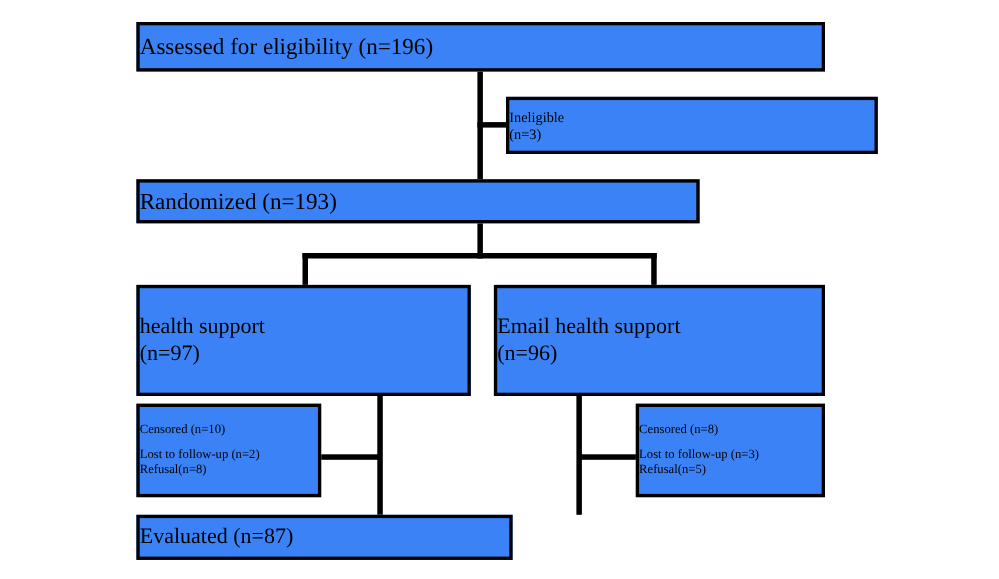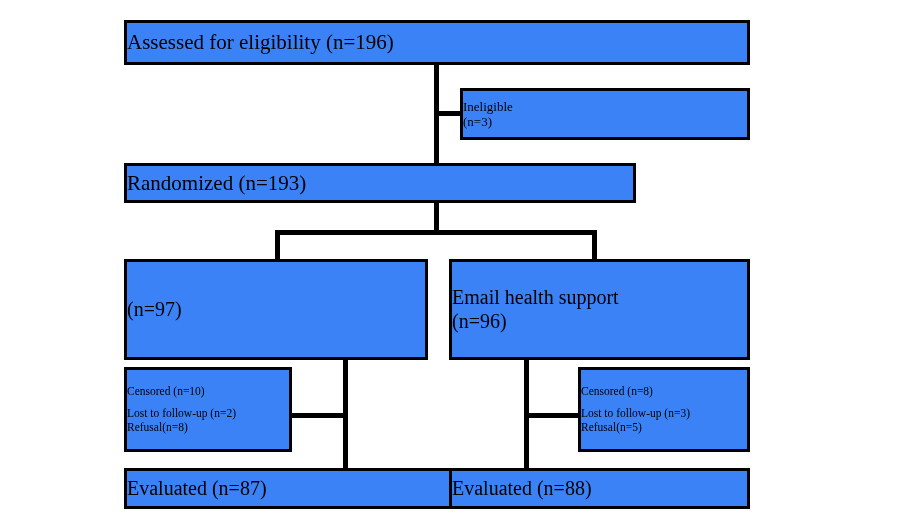--- a/index.html
+++ b/index.html
@@ -44,21 +44,21 @@
 
   
   .conn {
     position: absolute;
     background: #000000;
     z-index: 1;
   }
 
   
   #node-assessed   { left: 124px; top: 20px;  width: 626px; height: 45px; }
-  #node-ineligible { left: 460px; top: 88px;  width: 290px; height: 52px; }
+  #node-ineligible { left: 460px; top: 88px;  width: 338px; height: 52px; }
   #node-randomized { left: 124px; top: 163px; width: 512px; height: 40px; }
   #node-arm-web    { left: 124px; top: 259px; width: 304px; height: 101px; }
   #node-arm-email  { left: 449px; top: 259px; width: 301px; height: 101px; }
   #node-cens-left  { left: 124px; top: 367px; width: 168px; height: 85px; }
   #node-cens-right { left: 578px; top: 367px; width: 172px; height: 85px; }
   #node-eval-left  { left: 124px; top: 468px; width: 342px; height: 41px; }
   #node-eval-right { left: 449px; top: 468px; width: 301px; height: 41px; }
 
   
   
@@ -100,20 +100,21 @@
   <div class="node t-sm" id="node-ineligible">
     <span class="line">Ineligible</span>
     <span class="line">(n=3)</span>
   </div>
 
   <div class="node t-lg" id="node-randomized">
     <span class="line">Randomized (n=193)</span>
   </div>
 
   <div class="node t-md" id="node-arm-web">
+    <span class="line">health support</span>
     <span class="line">(n=97)</span>
   </div>
 
   <div class="node t-md" id="node-arm-email">
     <span class="line">Email health support</span>
     <span class="line">(n=96)</span>
   </div>
 
   <div class="node t-xs" id="node-cens-left">
     <span class="line">Censored (n=10)</span>
@@ -126,17 +127,14 @@
     <span class="line">Censored (n=8)</span>
     <span class="spacer"></span>
     <span class="line">Lost to follow-up (n=3)</span>
     <span class="line">Refusal(n=5)</span>
   </div>
 
   <div class="node t-md" id="node-eval-left">
     <span class="line">Evaluated (n=87)</span>
   </div>
 
-  <div class="node t-md" id="node-eval-right">
-    <span class="line">Evaluated (n=88)</span>
-  </div>
 
 </div>
 
 </body></html>

